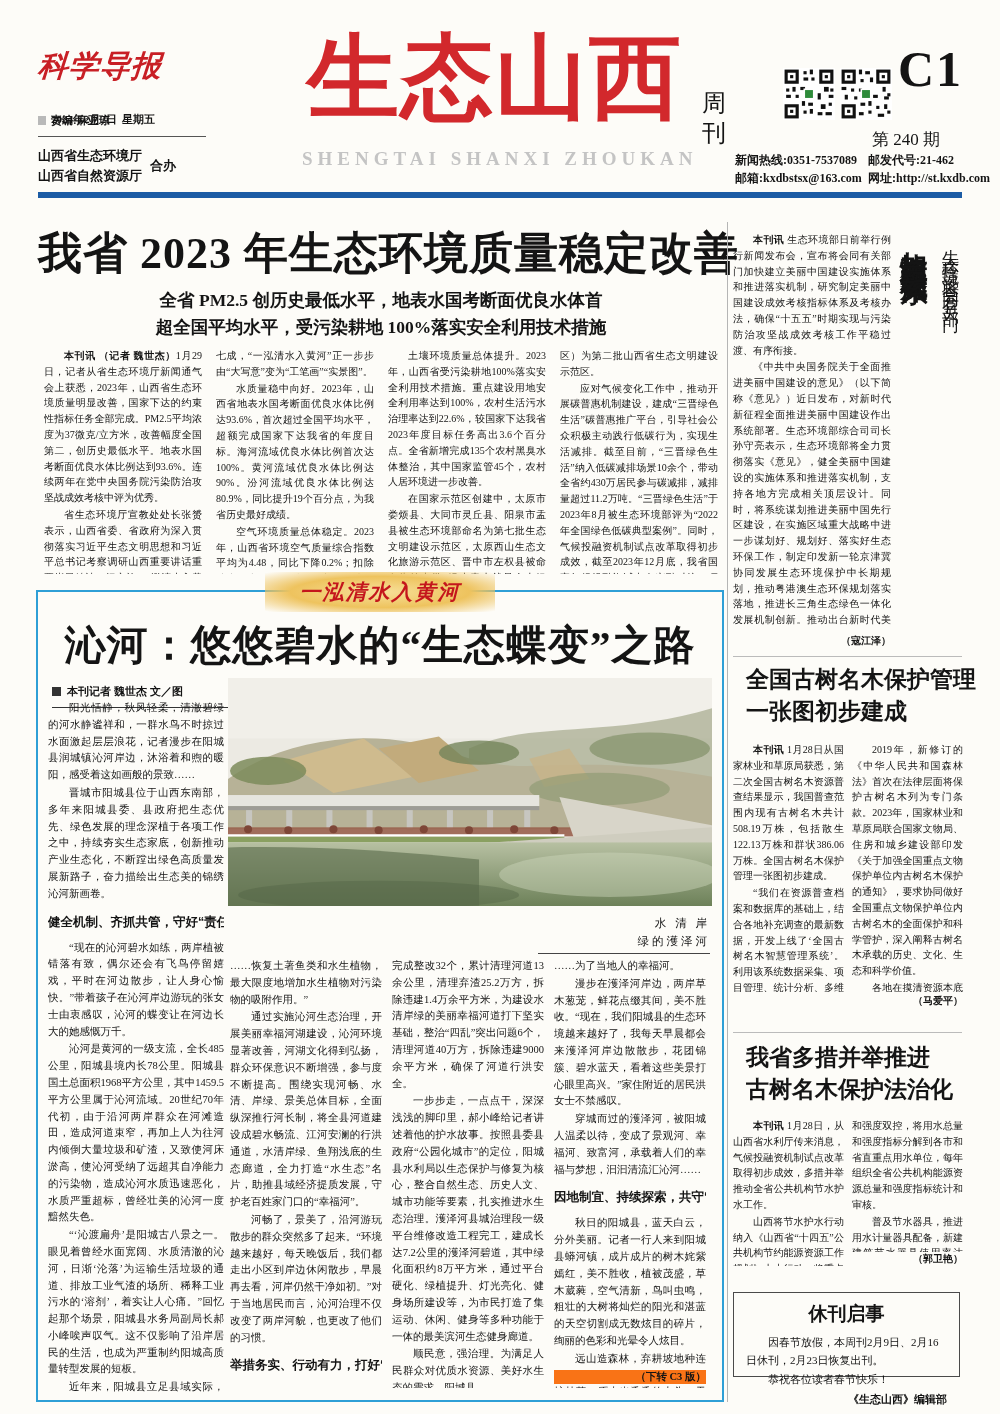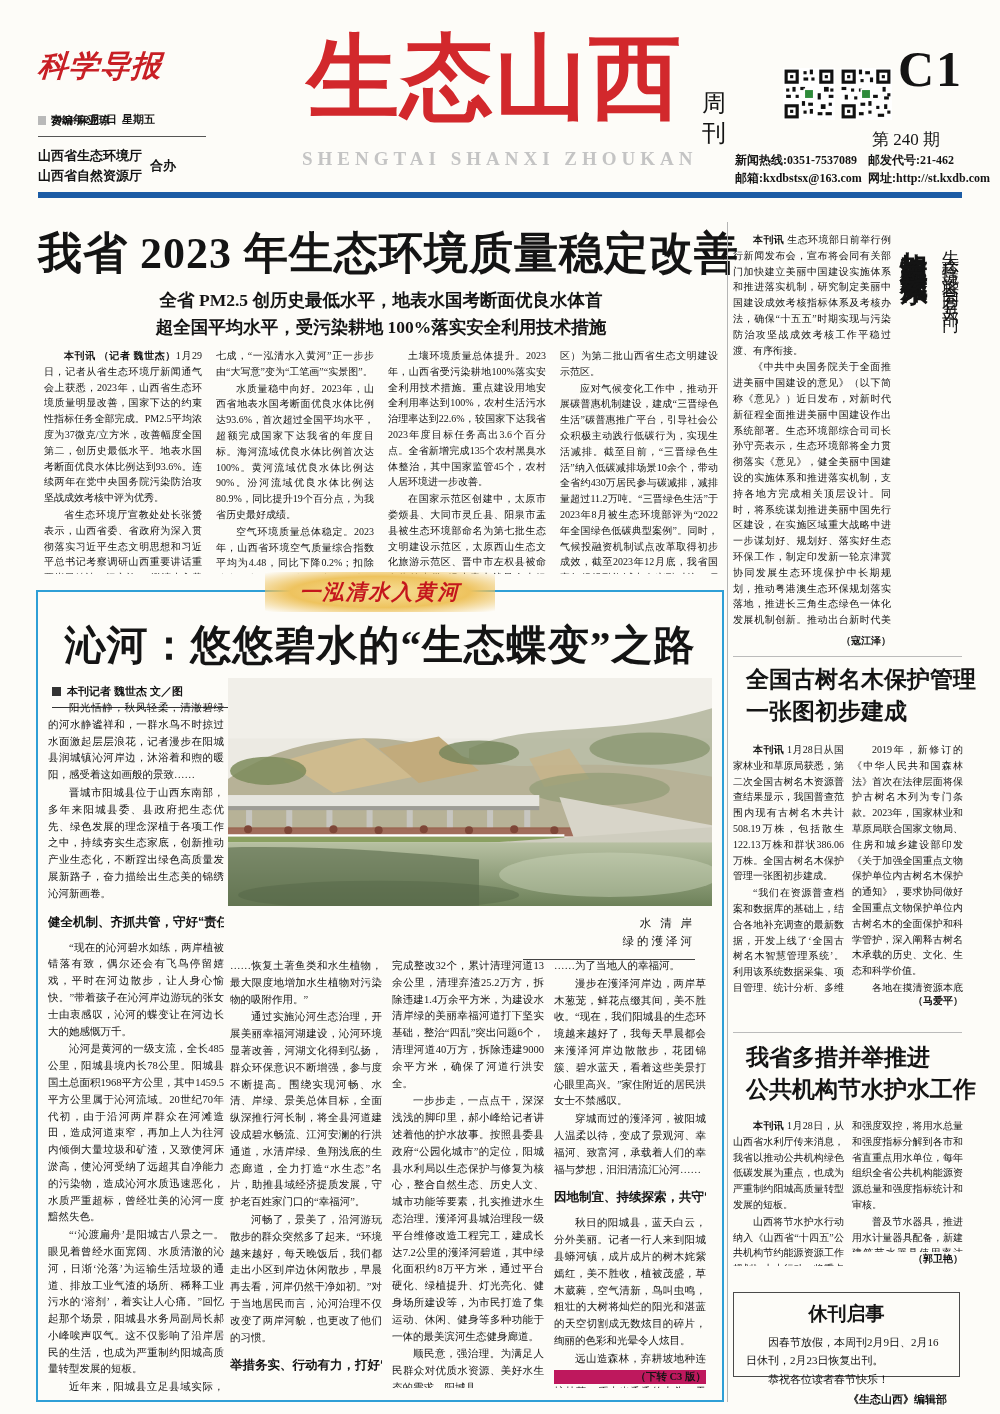--- a/index.html
+++ b/index.html
@@ -60,31 +60,31 @@
           display:flex;align-items:center;justify-content:center;
           background:radial-gradient(ellipse at center,#f7e09a 0%,#eec35e 55%,rgba(238,195,94,0) 98%);}
   .banner span{color:#c4161c;font-size:21px;font-weight:900;font-style:italic;letter-spacing:2px;}
   .feat-h{position:absolute;left:0;top:26px;width:100%;text-align:center;font-size:41px;
           font-weight:900;white-space:nowrap;letter-spacing:1px;}
   .byline{position:absolute;left:14px;top:92px;width:330px;font-size:11px;font-weight:bold;
           font-family:"Liberation Sans",sans-serif;border-bottom:1px solid #333;padding-bottom:8px;
           display:flex;align-items:center;gap:6px;}
   .byline .sq{background:#333;width:9px;height:9px;}
   .photo{position:absolute;left:190px;top:86px;width:484px;height:228px;}
-  .caption{position:absolute;left:485px;top:322px;width:172px;text-align:right;font-size:11.5px;
-           line-height:1.6;letter-spacing:3px;border-bottom:1px solid #444;padding-bottom:8px;}
+  .caption{position:absolute;left:500px;top:322px;width:172px;text-align:right;font-size:11.5px;
+           line-height:1.6;letter-spacing:3px;border-bottom:1px solid #444;padding-bottom:2px;}
   .feat-col{position:absolute;font-size:10.5px;line-height:1.6;text-align:justify;overflow:hidden;}
   .fc1{left:10px;top:108px;width:176px;height:692px;}
   .fc2{left:192px;top:366px;width:152px;height:430px;}
   .fc3{left:354px;top:366px;width:152px;height:430px;}
   .fc4{left:516px;top:366px;width:152px;height:430px;}
   .sec-h{font-weight:900;font-size:12.5px;text-indent:0;margin:9px 0 8px;
          font-family:"Liberation Sans",sans-serif;white-space:nowrap;}
   .continued{position:absolute;left:516px;top:778px;width:152px;text-align:right;font-size:10.5px;
-             font-weight:bold;background:#be185d;}
+             font-weight:bold;background:#f97316;}
 </style>
 </head>
 <body>
 
 <div class="page">
 
   <div class="abs brand">科学导报</div>
   <div class="abs mh-line" style="top:92px;margin-top:20px;">
     <span class="sq"></span>
     <span>2024年2月2日</span>
@@ -237,24 +237,24 @@
   <div class="abs news-col side-col" style="left:852px;top:742px;">
     <p>2019年，新修订的《中华人民共和国森林法》首次在法律层面将保护古树名木列为专门条款。2023年，国家林业和草原局联合国家文物局、住房和城乡建设部印发《关于加强全国重点文物保护单位内古树名木保护的通知》，要求协同做好全国重点文物保护单位内古树名木的全面保护和科学管护，深入阐释古树名木承载的历史、文化、生态和科学价值。</p>
     <p>各地在摸清资源本底基础上，严格落实古树名木挂牌保护工作。“目前17个省份及部分城市出台了古树名木保护相关地方性法规或管理办法，建立起覆盖普查、鉴定、复壮、管护等全过程的古树名木技术标准体系，推动古树名木保护纳入林长制督查考核。古树名木保护法治化、规范化水平不断提升。”刘丽莉说。</p>
   </div>
   <div class="abs side-author" style="left:852px;top:994px;">（马爱平）</div>
 
   <div class="abs side-rule" style="top:1032px;"></div>
 
   <div class="abs side-h" style="top:1042px;">
     <div>我省多措并举推进</div>
-    <div>公共机构节水护水工作</div>
+    <div>古树名木保护法治化</div>
   </div>
   <div class="abs news-col side-col" style="left:733px;top:1118px;height:148px;">
-    <p><span class="lede">本刊讯</span> <span>1月28日，从山西省水利厅传来消息，我省以推动公共机构绿色低碳发展为重点，也成为严重制约阳城高质量转型发展的短板。</span></p>
+    <p><span class="lede">本刊讯</span> <span>1月28日，从山西省水利厅传来消息，气候投融资机制试点改革取得初步成效，多措并举推动全省公共机构节水护水工作。</span></p>
     <p>山西将节水护水行动纳入《山西省“十四五”公共机构节约能源资源工作规划》十大行动，将重点推进工作纳入全省年度公共机构能源资源节约和生态环境保护工作安排，形成规划引领、重点突破的工作体系。</p>
 
   </div>
   <div class="abs news-col side-col" style="left:852px;top:1118px;height:148px;">
     <p style="text-indent:0;">和强度双控，将用水总量和强度指标分解到各市和省直重点用水单位，每年组织全省公共机构能源资源总量和强度指标统计和审核。</p>
     <p>普及节水器具，推进用水计量器具配备，新建建筑节水器具使用率达100%。鼓励应用互联网管理平台或系统实现水资源在线监测、计量、分析、预警智能化管理。推动党政机关、学校、医院、场馆等不同类型公共机构充分发掘特色节水措施，不断提升节水技术和产品应用深度。</p>
   </div>
   <div class="abs side-author" style="left:852px;top:1252px;">（郭卫艳）</div>
 
   <div class="abs notice">

